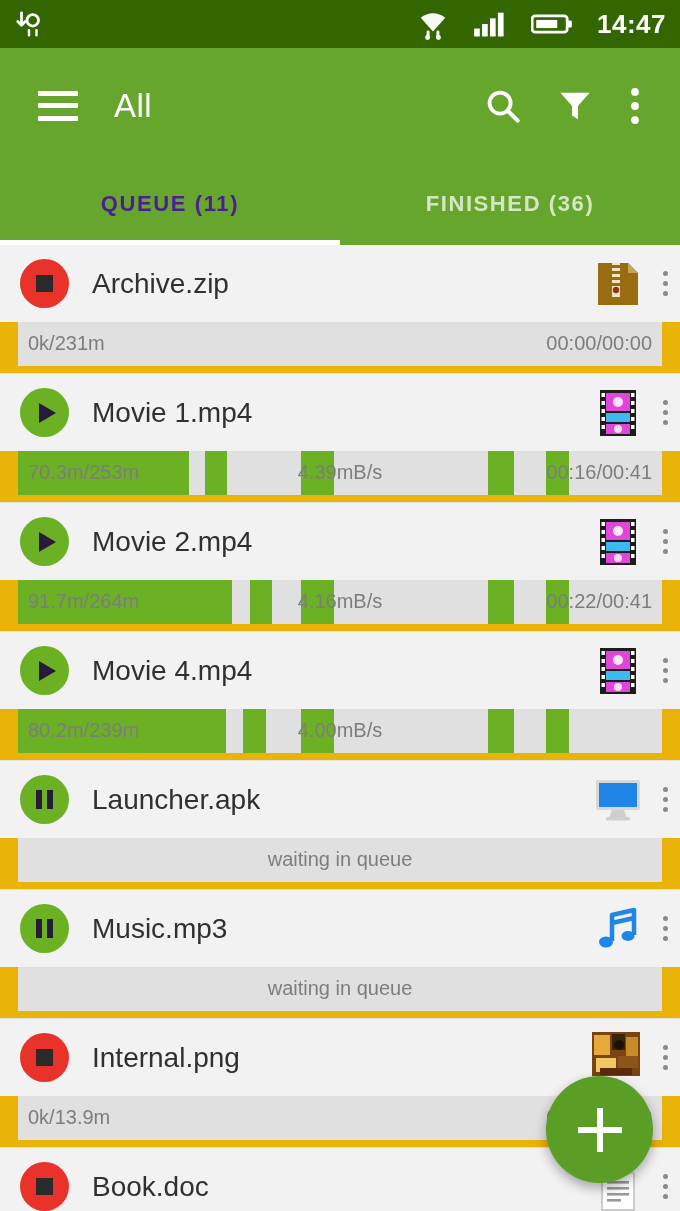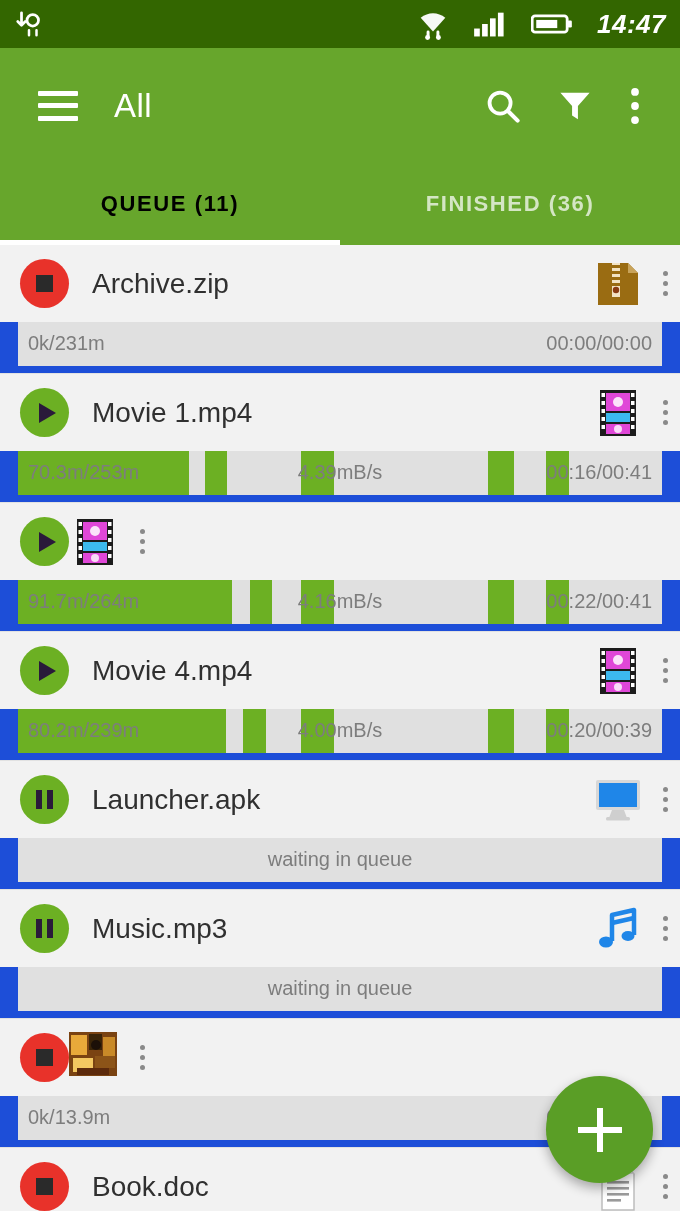--- a/index.html
+++ b/index.html
@@ -22,21 +22,21 @@
   
   .statusbar {
     height: 48px;
     background: #336600;
     display: flex;
     align-items: center;
     padding: 0 14px;
     color: #ffffff;
   }
   .statusbar .left { display: flex; align-items: center; gap: 8px; flex: 1; }
-  .statusbar .right { display: flex; align-items: center; gap: 24px; font-style: italic; }
+  .statusbar .right { display: flex; align-items: center; gap: 24px; }
   .status-time {
     font-size: 26px;
     font-weight: bold;
     letter-spacing: 0.5px;
     color: #ffffff;
   }
 
   .sb-icon { display: block; }
 
   
@@ -79,34 +79,34 @@
     display: flex;
     align-items: center;
     justify-content: center;
     color: rgba(255,255,255,0.72);
     font-size: 22px;
     font-weight: bold;
     letter-spacing: 1.6px;
     cursor: pointer;
     position: relative;
   }
-  .tab.active { color: #000000; }
+  .tab.active { color: #4c1d95; }
   .tab.active::after {
     content: "";
     position: absolute;
     left: 0; right: 0; bottom: 0;
     height: 5px;
     background: #ffffff;
   }
 
   
   .list {
     position: absolute;
     top: 245px; left: 0; right: 0; bottom: 0;
-    background: #1d4ed8;
+    background: #eab308;
     overflow: hidden;
   }
   .row {
     position: relative;
     border-bottom: 1px solid #e2e2e2;
   }
   .row-main {
     height: 77px;
     display: flex;
     align-items: center;
@@ -351,20 +351,21 @@
           <div class="txt l">70.3m/253m</div>
           <div class="txt c">4.39mB/s</div>
           <div class="txt r">00:16/00:41</div>
         </div>
       </div>
       <div class="row">
         <div class="row-main">
           <div class="state-btn play">
             <span class="tri"></span>
           </div>
+          <div class="fname">Movie 2.mp4</div>
           <div class="ftype"><svg width="52" height="52" viewBox="0 0 52 52">
               <rect x="8" y="3" width="36" height="46" fill="#1c1c1c"></rect>
               <rect x="14" y="6" width="24" height="18" fill="#e047d8"></rect>
               <circle cx="26" cy="15" r="5" fill="#ffffff" opacity="0.85"></circle>
               <rect x="14" y="26" width="24" height="9" fill="#3cb9ef"></rect>
               <rect x="14" y="37" width="24" height="10" fill="#e047d8"></rect>
               <circle cx="26" cy="42" r="4" fill="#ffffff" opacity="0.8"></circle>
               <g fill="#ffffff">
                 <rect x="9.5" y="6" width="3.5" height="4"></rect>
                 <rect x="9.5" y="14" width="3.5" height="4"></rect>
@@ -428,21 +429,20 @@
           </div>
         </div>
         <div class="strip">
           <div class="seg" style="left:0%;width:32.3%"></div>
           <div class="seg" style="left:35%;width:3.5%"></div>
           <div class="seg" style="left:44%;width:5%"></div>
           <div class="seg" style="left:73%;width:4%"></div>
           <div class="seg" style="left:82%;width:3.5%"></div>
           <div class="txt l">80.2m/239m</div>
           <div class="txt c">4.00mB/s</div>
-          <div class="txt r">00:20/00:39</div>
         </div>
       </div>
       <div class="row">
         <div class="row-main">
           <div class="state-btn pause">
             <span class="bars">
               <i></i>
               <i></i>
             </span>
           </div>
@@ -486,20 +486,21 @@
         </div>
         <div class="strip">
           <div class="txt wait">waiting in queue</div>
         </div>
       </div>
       <div class="row">
         <div class="row-main">
           <div class="state-btn stop">
             <span class="sq"></span>
           </div>
+          <div class="fname">Internal.png</div>
           <div class="ftype"><svg width="48" height="44" viewBox="0 0 48 44">
               <rect width="48" height="44" fill="#7a4312"></rect>
               <rect x="2" y="3" width="16" height="20" fill="#e8a93a"></rect>
               <rect x="20" y="2" width="13" height="16" fill="#3a2408"></rect>
               <rect x="34" y="5" width="12" height="22" fill="#c98a28"></rect>
               <rect x="4" y="26" width="20" height="14" fill="#f3c861"></rect>
               <rect x="26" y="24" width="20" height="12" fill="#8c5418"></rect>
               <rect x="8" y="36" width="32" height="7" fill="#5c2a0c"></rect>
               <circle cx="27" cy="13" r="5" fill="#1c1008"></circle>
             </svg></div>

